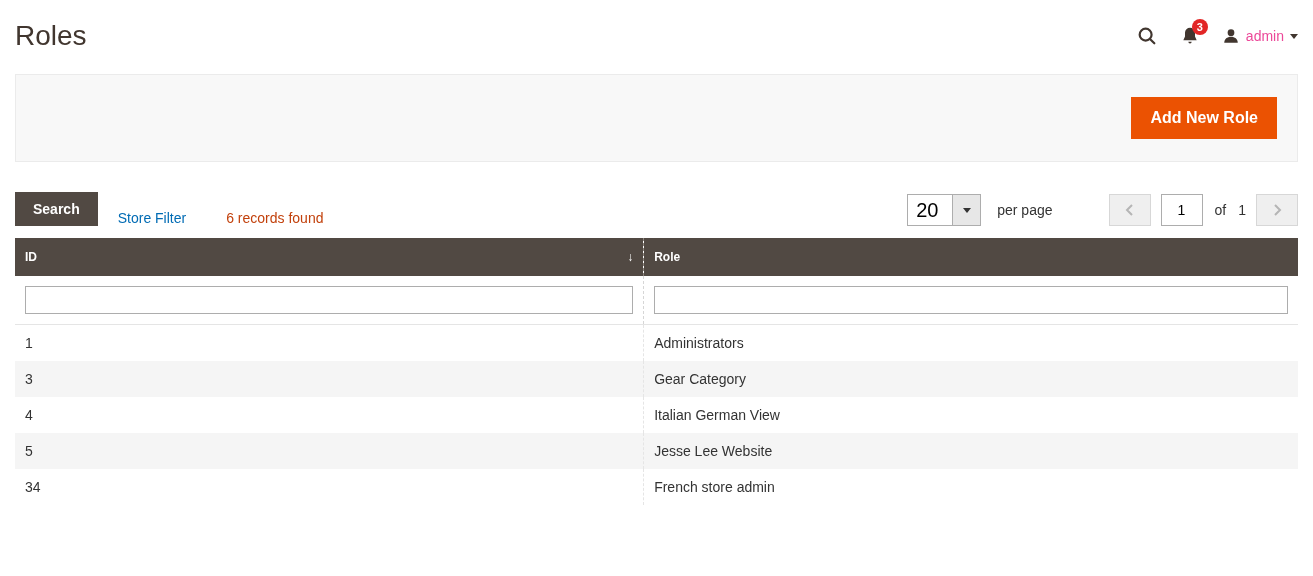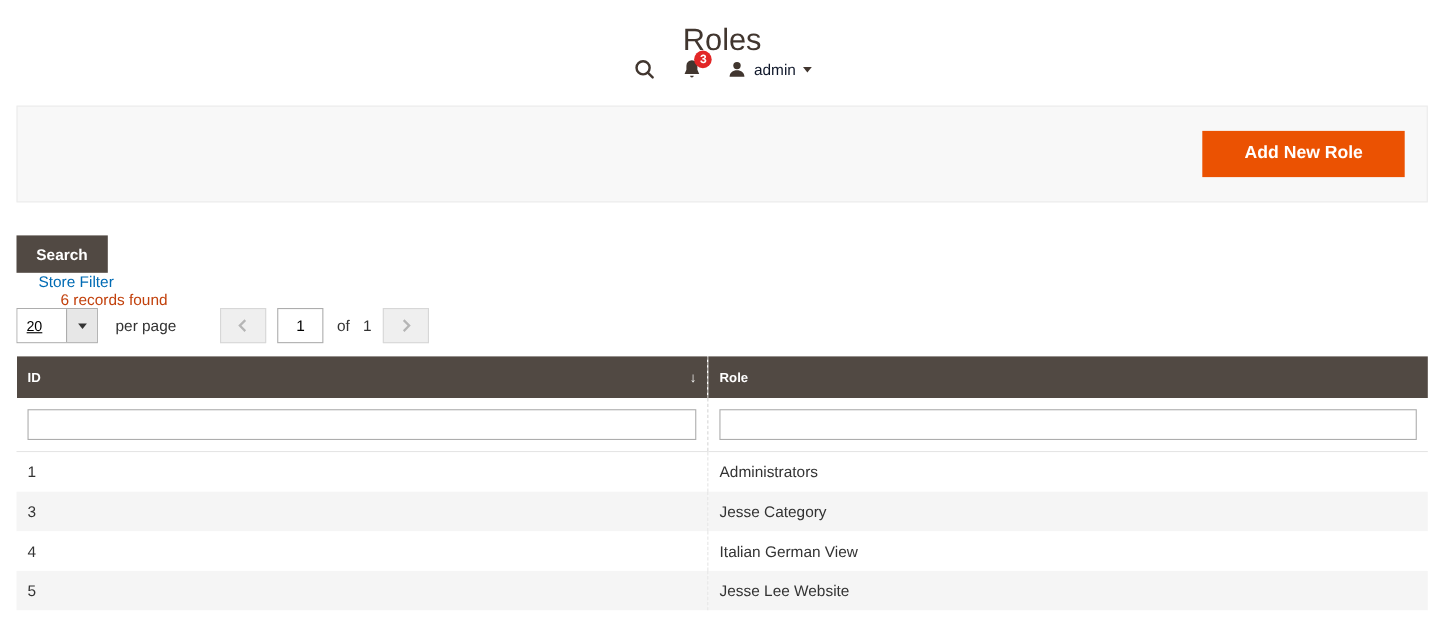--- a/index.html
+++ b/index.html
@@ -9,21 +9,20 @@
     font-size: 14px;
     color: #333;
     background: #fff;
     width: 1313px;
   }
   .page-header {
     display: flex;
     align-items: center;
     justify-content: space-between;
     padding: 20px 15px 22px 15px;
-    flex-direction: column;
   }
   .page-title {
     font-size: 28px;
     font-weight: 400;
     color: #41362f;
     margin: 0;
   }
   .header-actions {
     display: flex;
     align-items: center;
@@ -51,51 +50,50 @@
     height: 16px;
     line-height: 16px;
     text-align: center;
     padding: 0 3px;
   }
   .user-menu {
     display: inline-flex;
     align-items: center;
     gap: 6px;
     cursor: pointer;
-    color: #0f172a;
+    color: #ec4899;
   }
   .caret-down {
     width: 0; height: 0;
     border-left: 4px solid transparent;
     border-right: 4px solid transparent;
     border-top: 5px solid #41362f;
   }
   .action-bar {
     background: #f8f8f8;
     border: 1px solid #ebebeb;
     margin: 0 15px 30px 15px;
     padding: 22px 20px;
     display: flex;
     justify-content: flex-end;
   }
   .btn-primary {
     background: #eb5202;
     color: #fff;
     border: none;
-    padding: 12px 38px;
+    padding: 12px 19px;
     font-size: 16px;
     font-weight: 600;
     cursor: pointer;
   }
 
   .grid-controls {
     display: flex;
-    align-items: flex-start;
+    align-items: flex-end;
     margin: 0 15px 12px 15px;
-    flex-direction: column;
   }
   .btn-search {
     background: #514943;
     color: #fff;
     border: none;
     padding: 9px 18px;
     font-size: 14px;
     font-weight: 600;
     cursor: pointer;
   }
@@ -119,38 +117,37 @@
     display: flex;
     align-items: center;
     border: 1px solid #adadad;
     height: 32px;
   }
   .per-page-input {
     width: 44px;
     height: 30px;
     border: none;
     padding: 0 8px;
-    font-size: 13px;
+    font-size: 20px;
     outline: none;
-    text-decoration: underline;
   }
   .per-page-dd {
     width: 28px;
     height: 30px;
     background: #e7e7e7;
     border-left: 1px solid #adadad;
     display: flex;
     align-items: center;
     justify-content: center;
     cursor: pointer;
   }
   .per-page-dd .caret-down { border-top-color: #333; }
   .per-page-label {
     margin-left: 6px;
-    margin-right: 30px;
+    margin-right: 46px;
   }
   .nav-btn {
     width: 42px;
     height: 32px;
     background: #efefef;
     border: 1px solid #d7d7d7;
     display: flex;
     align-items: center;
     justify-content: center;
     cursor: pointer;
@@ -305,24 +302,28 @@
       <td class="col-id"><input class="filter-input" value="" style=""></td>
       <td><input class="filter-input" value="" style=""></td>
     </tr>
 
   <tr class="data-row even">
         <td class="col-id">1</td>
         <td>Administrators</td>
       </tr>
       <tr class="data-row odd">
         <td class="col-id">3</td>
-        <td>Jesse Category</td>
+        <td>Gear Category</td>
       </tr>
       <tr class="data-row even">
         <td class="col-id">4</td>
         <td>Italian German View</td>
       </tr>
       <tr class="data-row odd">
         <td class="col-id">5</td>
         <td>Jesse Lee Website</td>
       </tr>
+      <tr class="data-row even">
+        <td class="col-id">34</td>
+        <td>French store admin</td>
+      </tr>
     </tbody>
 </table>
 
 </body></html>

